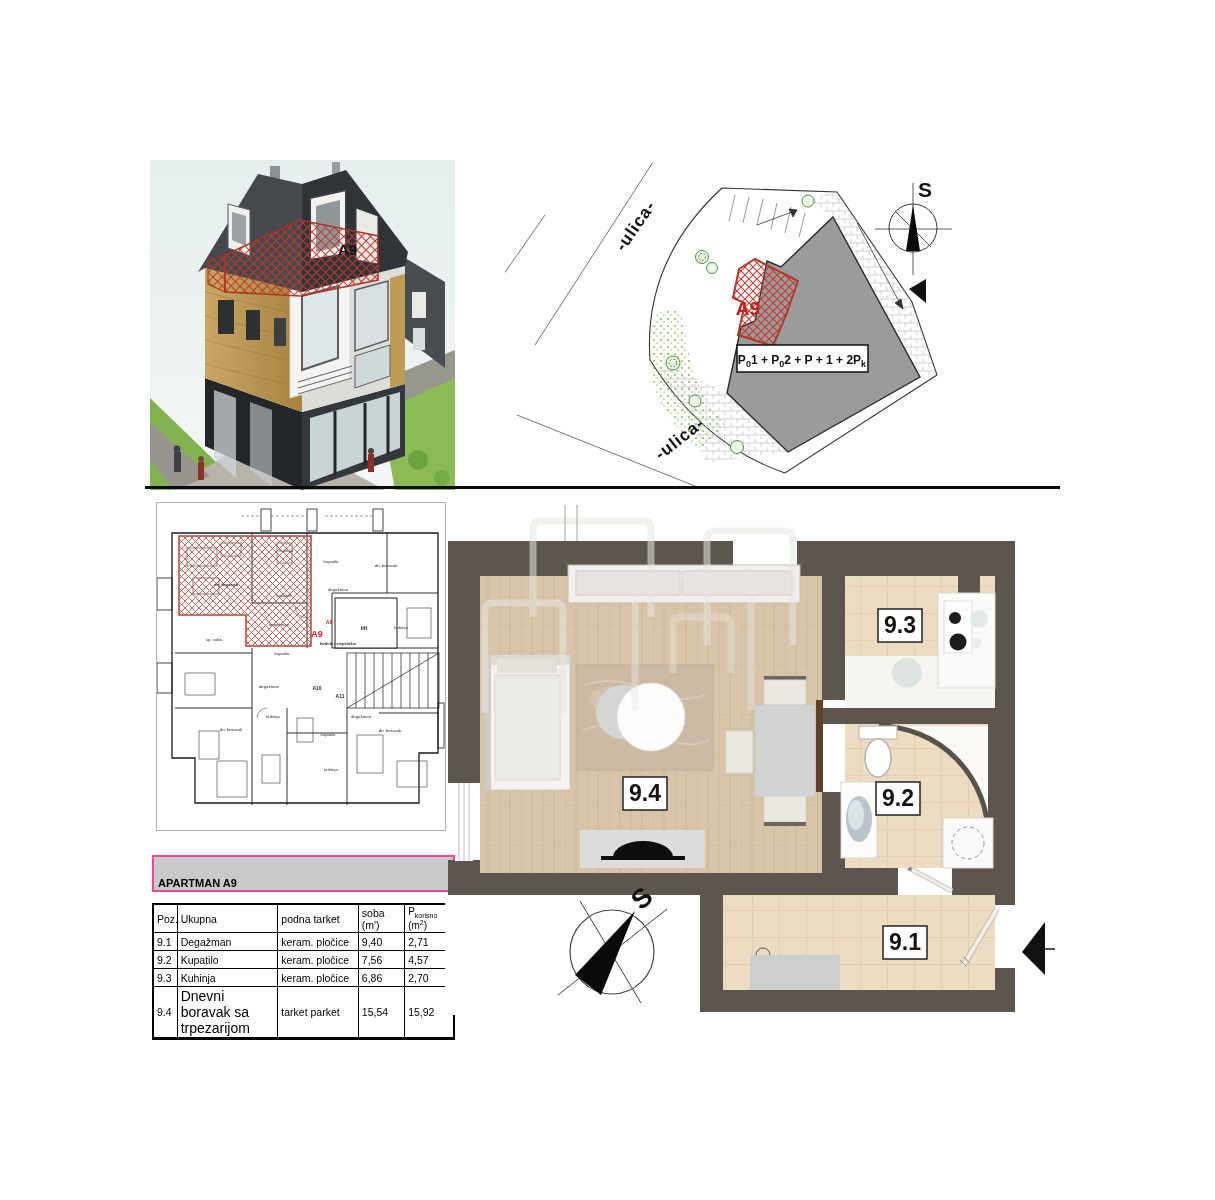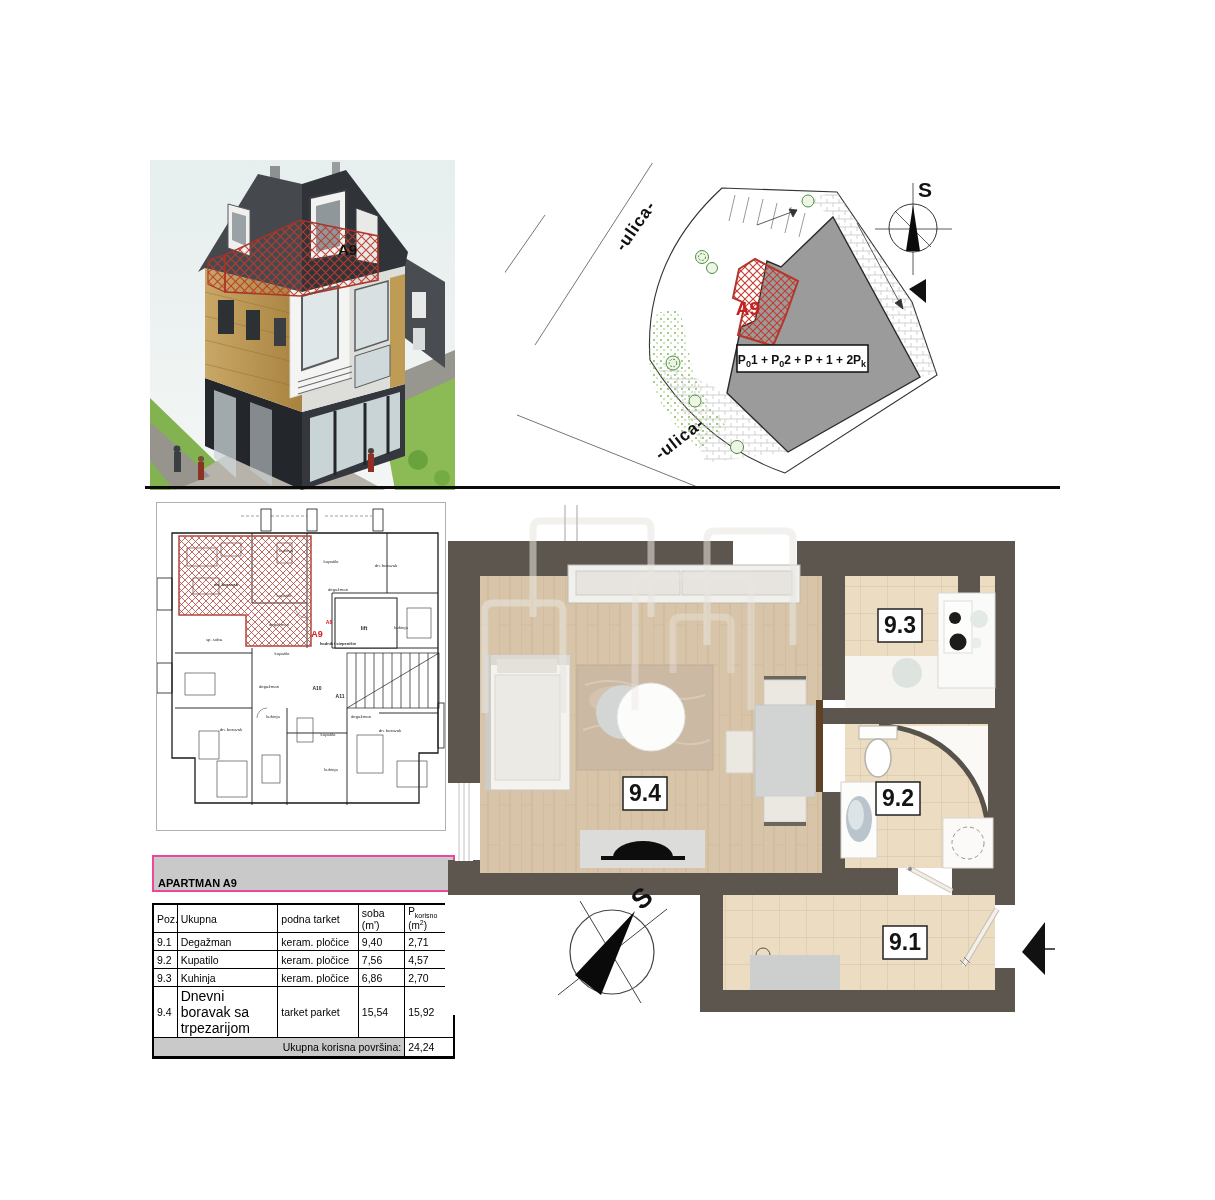--- a/index.html
+++ b/index.html
@@ -299,24 +299,20 @@
             <td class="c">6,86</td>
         <td class="c">2,70</td>
       </tr>
       <tr style="height:23px">
         <td>9.4</td>
             <td style="font-size:14px;line-height:16px">Dnevni boravak sa trpezarijom</td>
         <td class="c">tarket parket</td>
             <td class="c">15,54</td>
         <td class="c">15,92</td>
       </tr>
-      <tr style="height:20px">
-        <td colspan="4" class="gray bold" style="text-align:right">Ukupna korisna površina:</td>
-        <td class="c bold">24,24</td>
-      </tr>
     </tbody>
       </table>
   </div>
 
   <div class="abs" style="left:445px;top:505px;width:610px;height:510px;">
     <svg width="610" height="510" viewBox="-10 0 610 510">
       <defs>
         <pattern id="wood" width="22" height="90" patternUnits="userSpaceOnUse">
           <rect width="22" height="90" fill="#d8c5a9"></rect>
           <path d="M0 0 V90 M11 0 V90" stroke="#c8b392" stroke-width="0.8"></path>

